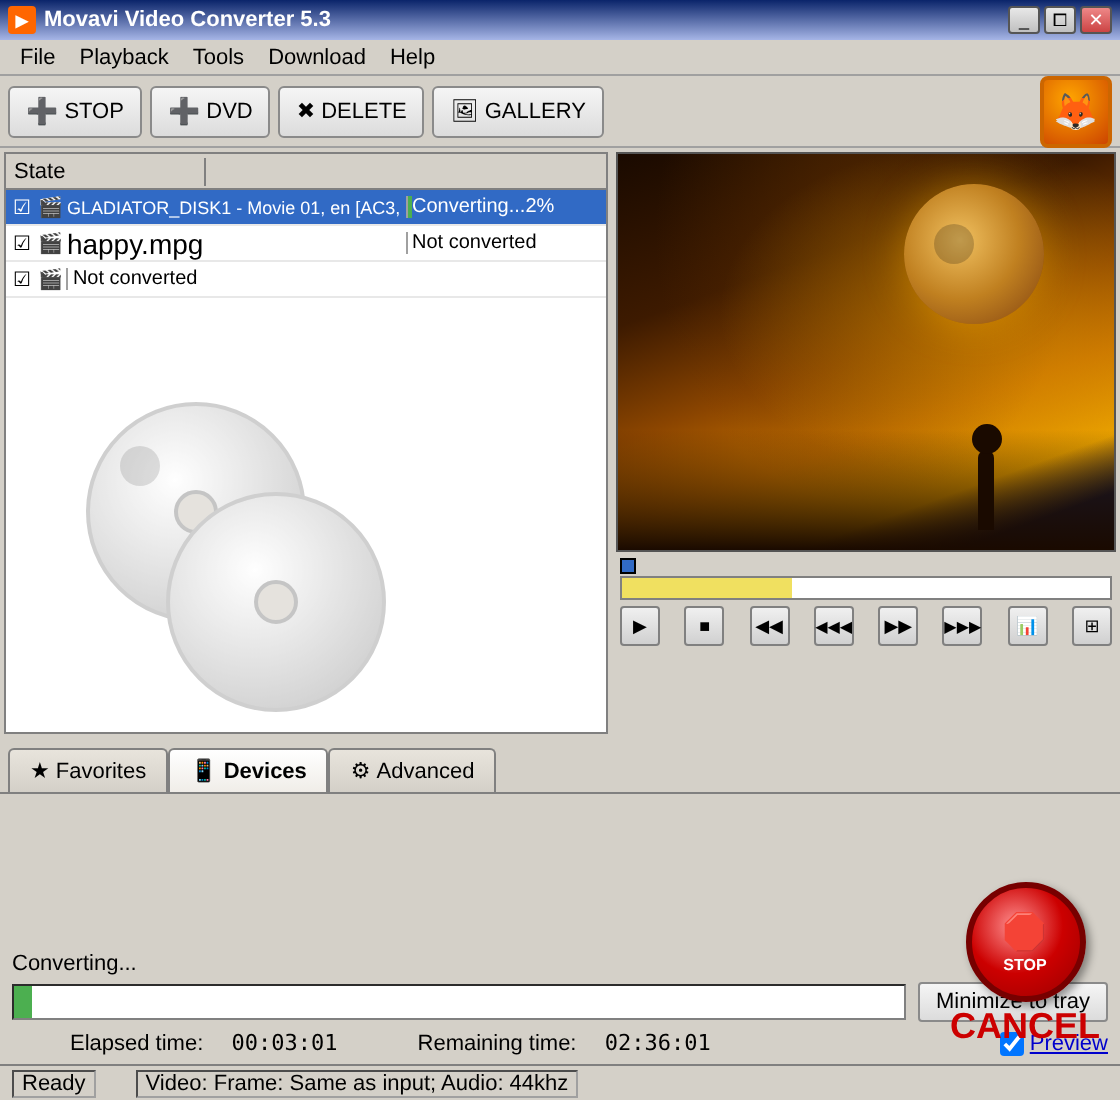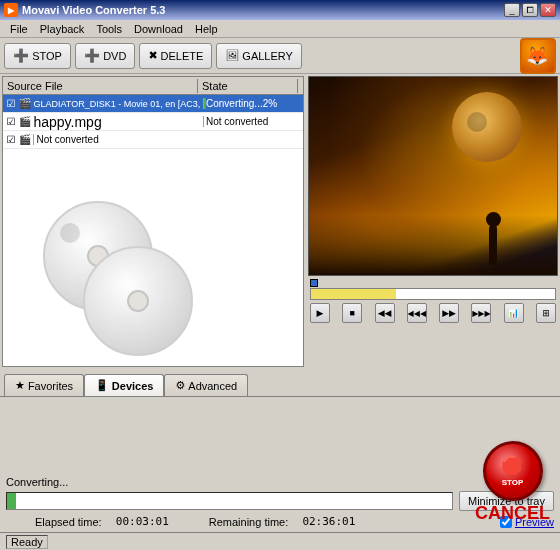--- a/index.html
+++ b/index.html
@@ -434,21 +434,20 @@
       <span>GALLERY</span>
     </button>
     <div class="toolbar-spacer"></div>
     <div class="toolbar-logo" style="background:radial-gradient(circle at 40% 30%, #ffa500, #cc4400); width:36px;height:36px;border-radius:4px; font-size:18px;">🦊</div>
   </div>
 
   <div class="main-area">
 
     <div class="file-panel">
       <div class="file-list-header">
-        <div class="col-header col-source">Source File</div>
         <div class="col-header col-state">State</div>
       </div>
       <div class="file-list-body">
 
         <div class="file-row converting">
           <span class="file-check">☑</span>
           <span class="file-icon">🎬</span>
           <span class="file-name" style="font-size:9px;">GLADIATOR_DISK1 - Movie 01, en [AC3, 6 Ch]</span>
           <span class="file-status converting-status">Converting...2%</span>
         </div>
@@ -559,15 +558,18 @@
         <input type="checkbox" checked="" style="width: 12px; height: 12px;">
         <span style="text-decoration:underline;color:#0000cc;cursor:pointer;">Preview</span>
       </div>
     </div>
   </div>
 
   <div class="status-bar">
     <div class="status-section">
       <span>Ready</span>
     </div>
+    <div class="status-section">
+      <span>Video: Frame: Same as input; Audio: 44khz</span>
+    </div>
   </div>
 
 </div>
 
 </body></html>

